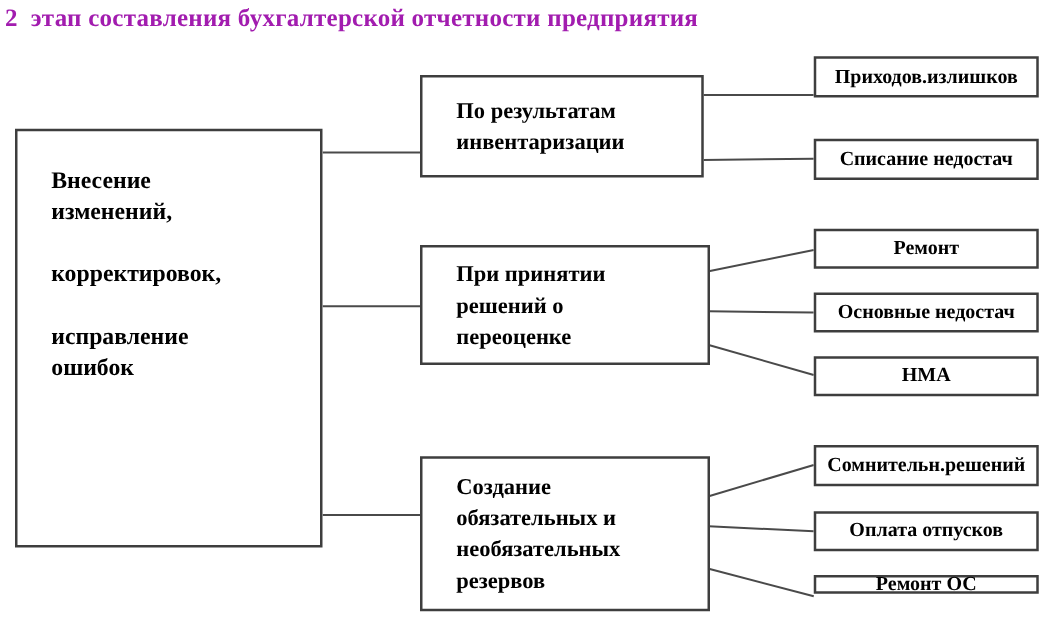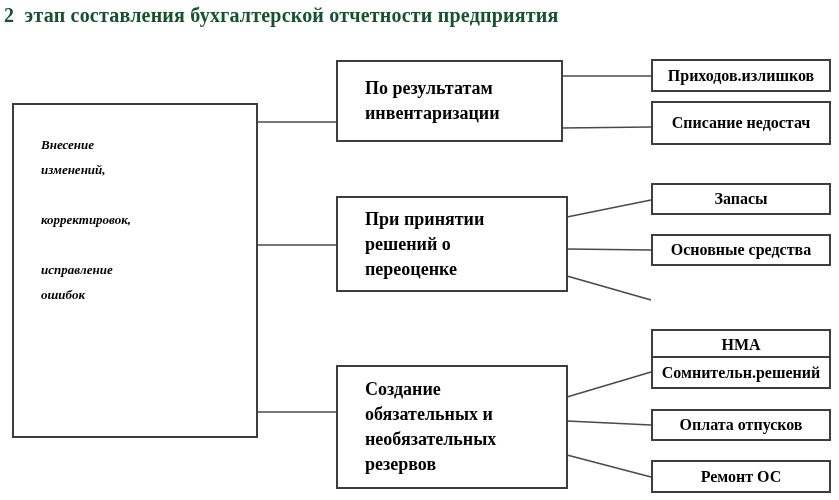--- a/index.html
+++ b/index.html
@@ -14,21 +14,21 @@
     overflow: hidden;
     color: #000000;
   }
 
   .title {
     position: absolute;
     left: 4px;
     top: 4px;
     font-size: 20px;
     font-weight: bold;
-    color: #14532d;
+    color: #a21caf;
     white-space: pre;
     letter-spacing: 0.2px;
   }
 
   svg.connectors {
     position: absolute;
     left: 0; top: 0;
     width: 839px; height: 500px;
   }
   svg.connectors line {
@@ -39,24 +39,23 @@
   .box {
     position: absolute;
     background: #ffffff;
     border: 2px solid #3e3e3e;
     font-weight: bold;
     color: #000000;
   }
 
   .root-box {
     padding: 27px 6px 0 27px;
-    font-size: 13px;
+    font-size: 19px;
     line-height: 25px;
     white-space: pre-line;
-    font-style: italic;
   }
 
   .branch-box {
     display: flex;
     flex-direction: column;
     justify-content: center;
     padding-left: 27px;
     font-size: 18px;
     line-height: 25px;
     white-space: pre-line;
@@ -109,29 +108,29 @@
 
   <div class="box branch-box" style="left:336px; top:196px; width:232px; height:96px;">При принятии
 решений о
 переоценке</div>
 
   <div class="box branch-box" style="left:336px; top:365px; width:232px; height:124px;">Создание
 обязательных и
 необязательных
 резервов</div>
 
-  <div class="box leaf-box" style="left:651px; top:59px; width:180px; height:33px;">Приходов.излишков</div>
+  <div class="box leaf-box" style="left:651px; top:45px; width:180px; height:33px;">Приходов.излишков</div>
 
-  <div class="box leaf-box" style="left:651px; top:101px; width:180px; height:44px;">Списание недостач</div>
+  <div class="box leaf-box" style="left:651px; top:111px; width:180px; height:33px;">Списание недостач</div>
 
-  <div class="box leaf-box" style="left:651px; top:183px; width:180px; height:32px;">Запасы</div>
+  <div class="box leaf-box" style="left:651px; top:183px; width:180px; height:32px;">Ремонт</div>
 
-  <div class="box leaf-box" style="left:651px; top:234px; width:180px; height:32px;">Основные средства</div>
+  <div class="box leaf-box" style="left:651px; top:234px; width:180px; height:32px;">Основные недостач</div>
 
-  <div class="box leaf-box" style="left:651px; top:285px; width:180px; height:32px;margin-top:44px;">НМА</div>
+  <div class="box leaf-box" style="left:651px; top:285px; width:180px; height:32px;">НМА</div>
 
   <div class="box leaf-box" style="left:651px; top:356px; width:180px; height:33px;">Сомнительн.решений</div>
 
   <div class="box leaf-box" style="left:651px; top:409px; width:180px; height:32px;">Оплата отпусков</div>
 
-  <div class="box leaf-box" style="left:651px; top:460px; width:180px; height:33px;">Ремонт ОС</div>
+  <div class="box leaf-box" style="left:651px; top:460px; width:180px; height:15px;">Ремонт ОС</div>
 
 </div>
 
 </body></html>

